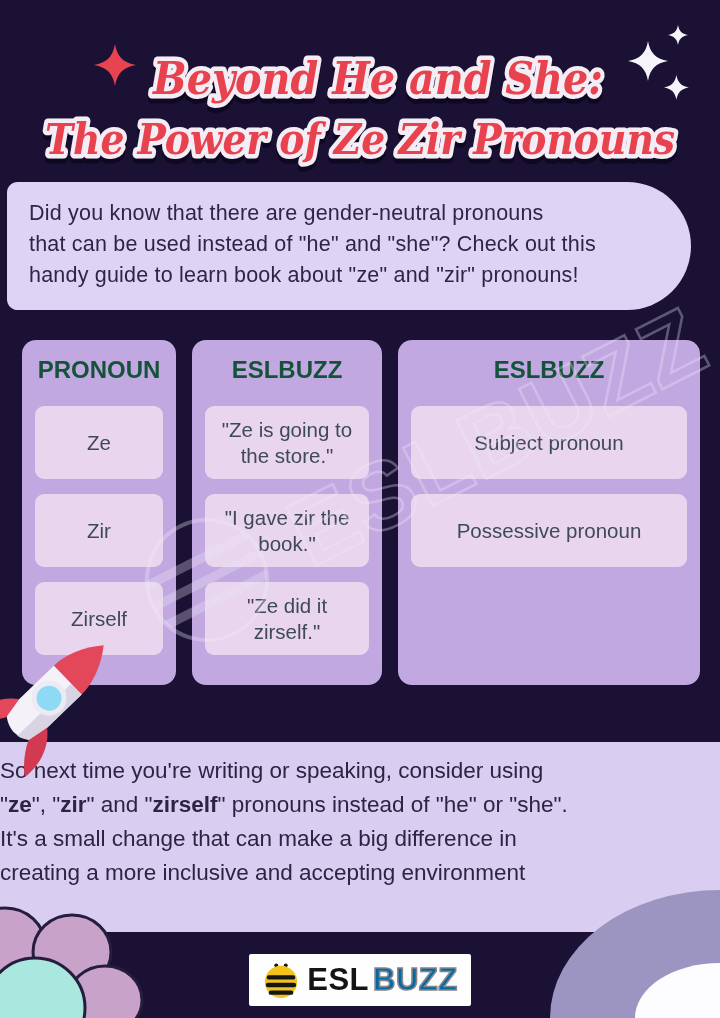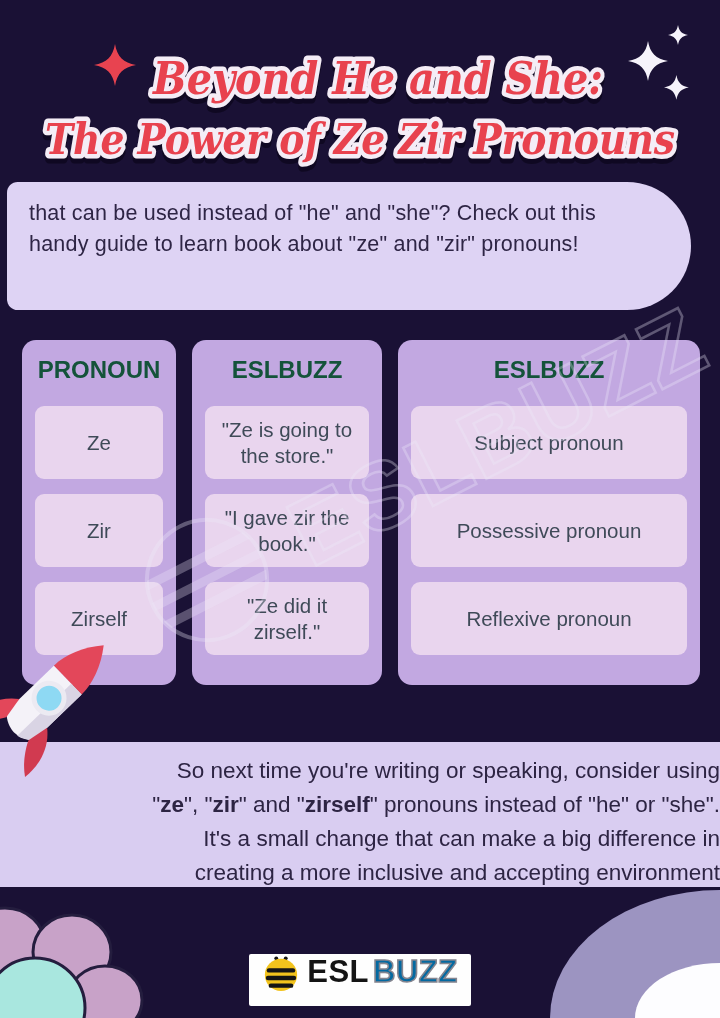--- a/index.html
+++ b/index.html
@@ -58,33 +58,33 @@
     color:transparent; -webkit-text-stroke:2.5px rgba(238,233,248,0.33);
     pointer-events:none; user-select:none; white-space:nowrap;
   }
 
   
   .rocket { position:absolute; left:-6px; top:618px; z-index:6;
     transform:rotate(46deg); transform-origin:50px 85px; }
 
   
   .conclusion {
-    position:absolute; left:0; top:742px; width:720px; height:145px;
+    position:absolute; left:0; top:742px; width:720px; height:190px;
     background:#d9cdf1; color:#2d2443; z-index:1;
-    font-size:22.5px; line-height:34px; text-align:right;
+    font-size:22.5px; line-height:34px; text-align:left;
     box-sizing:border-box; padding-top:12px;
   }
   .conclusion b { font-weight:bold; }
 
   
   .footer { position:absolute; left:0; top:932px; width:720px; height:86px; background:#1a1135; z-index:1; }
   .logo-box {
     position:absolute; left:249px; top:954px; width:222px; height:52px;
     background:#fefefe; border-radius:2px; z-index:7;
-    display:flex; justify-content:center; gap:7px;
+    display:flex; align-items:center; justify-content:center; gap:7px;
   }
   .brand-bold  { font-size:31px; font-weight:900; color:#141414; letter-spacing:0.5px; }
   .brand-light { font-size:31px; font-weight:900; color:#0369a1;
     -webkit-text-stroke:1.6px #85858f; letter-spacing:0.5px; margin-left:-3px; }
 
   .flower { position:absolute; left:-45px; top:888px; z-index:5; }
   .swoosh-grey  { position:absolute; right:0; bottom:0; width:170px; height:128px;
     background:#9c94c1; border-top-left-radius:100% 100%; z-index:5; }
   .swoosh-white { position:absolute; right:0; bottom:0; width:85px; height:55px;
     background:#fdfdff; border-top-left-radius:100% 100%; z-index:6; }
@@ -102,20 +102,21 @@
     <path d="M20 0 C22 12 28 18 40 20 C28 22 22 28 20 40 C18 28 12 22 0 20 C12 18 18 12 20 0 Z" fill="#f6f3fb" transform="translate(40,0) scale(0.5)"></path>
     <path d="M20 0 C22 12 28 18 40 20 C28 22 22 28 20 40 C18 28 12 22 0 20 C12 18 18 12 20 0 Z" fill="#f6f3fb" transform="translate(36,50) scale(0.62)"></path>
   </svg>
 
   <svg class="title-svg" width="720" height="165">
     <text class="title-text" x="378" y="76" font-size="44" text-anchor="middle" textLength="450" lengthAdjust="spacingAndGlyphs">Beyond He and She:</text>
     <text class="title-text" x="360" y="136" font-size="42" text-anchor="middle" textLength="630" lengthAdjust="spacingAndGlyphs">The Power of Ze Zir Pronouns</text>
   </svg>
 
   <div class="intro">
+    <div>Did you know that there are gender-neutral pronouns</div>
     <div>that can be used instead of "he" and "she"? Check out this</div>
     <div>handy guide to learn book about "ze" and "zir" pronouns!</div>
   </div>
 
   <div class="card card-pronoun">
     <div class="card-header">PRONOUN</div>
     <div class="cell">Ze</div>
     <div class="cell">Zir</div>
     <div class="cell">Zirself</div>
   </div>
@@ -124,21 +125,20 @@
     <div class="card-header">ESLBUZZ</div>
     <div class="cell">"Ze is going to the store."</div>
     <div class="cell">"I gave zir the book."</div>
     <div class="cell">"Ze did it zirself."</div>
   </div>
 
   <div class="card card-meaning">
     <div class="card-header">ESLBUZZ</div>
     <div class="cell">Subject pronoun</div>
     <div class="cell">Possessive pronoun</div>
-    <div class="cell">Reflexive pronoun</div>
   </div>
 
   <svg class="wm-circle" width="170" height="140" viewBox="0 0 170 140">
     <defs>
         <clipPath id="wmclip">
           <circle cx="85" cy="68" r="60"></circle>
         </clipPath>
       </defs>
     <circle cx="85" cy="68" r="60" fill="none" stroke="rgba(238,233,248,0.33)" stroke-width="4" transform="rotate(-27 85 68)"></circle>
     <g clip-path="url(#wmclip)" stroke="rgba(238,233,248,0.30)" stroke-width="9" transform="rotate(-27 85 68)">

